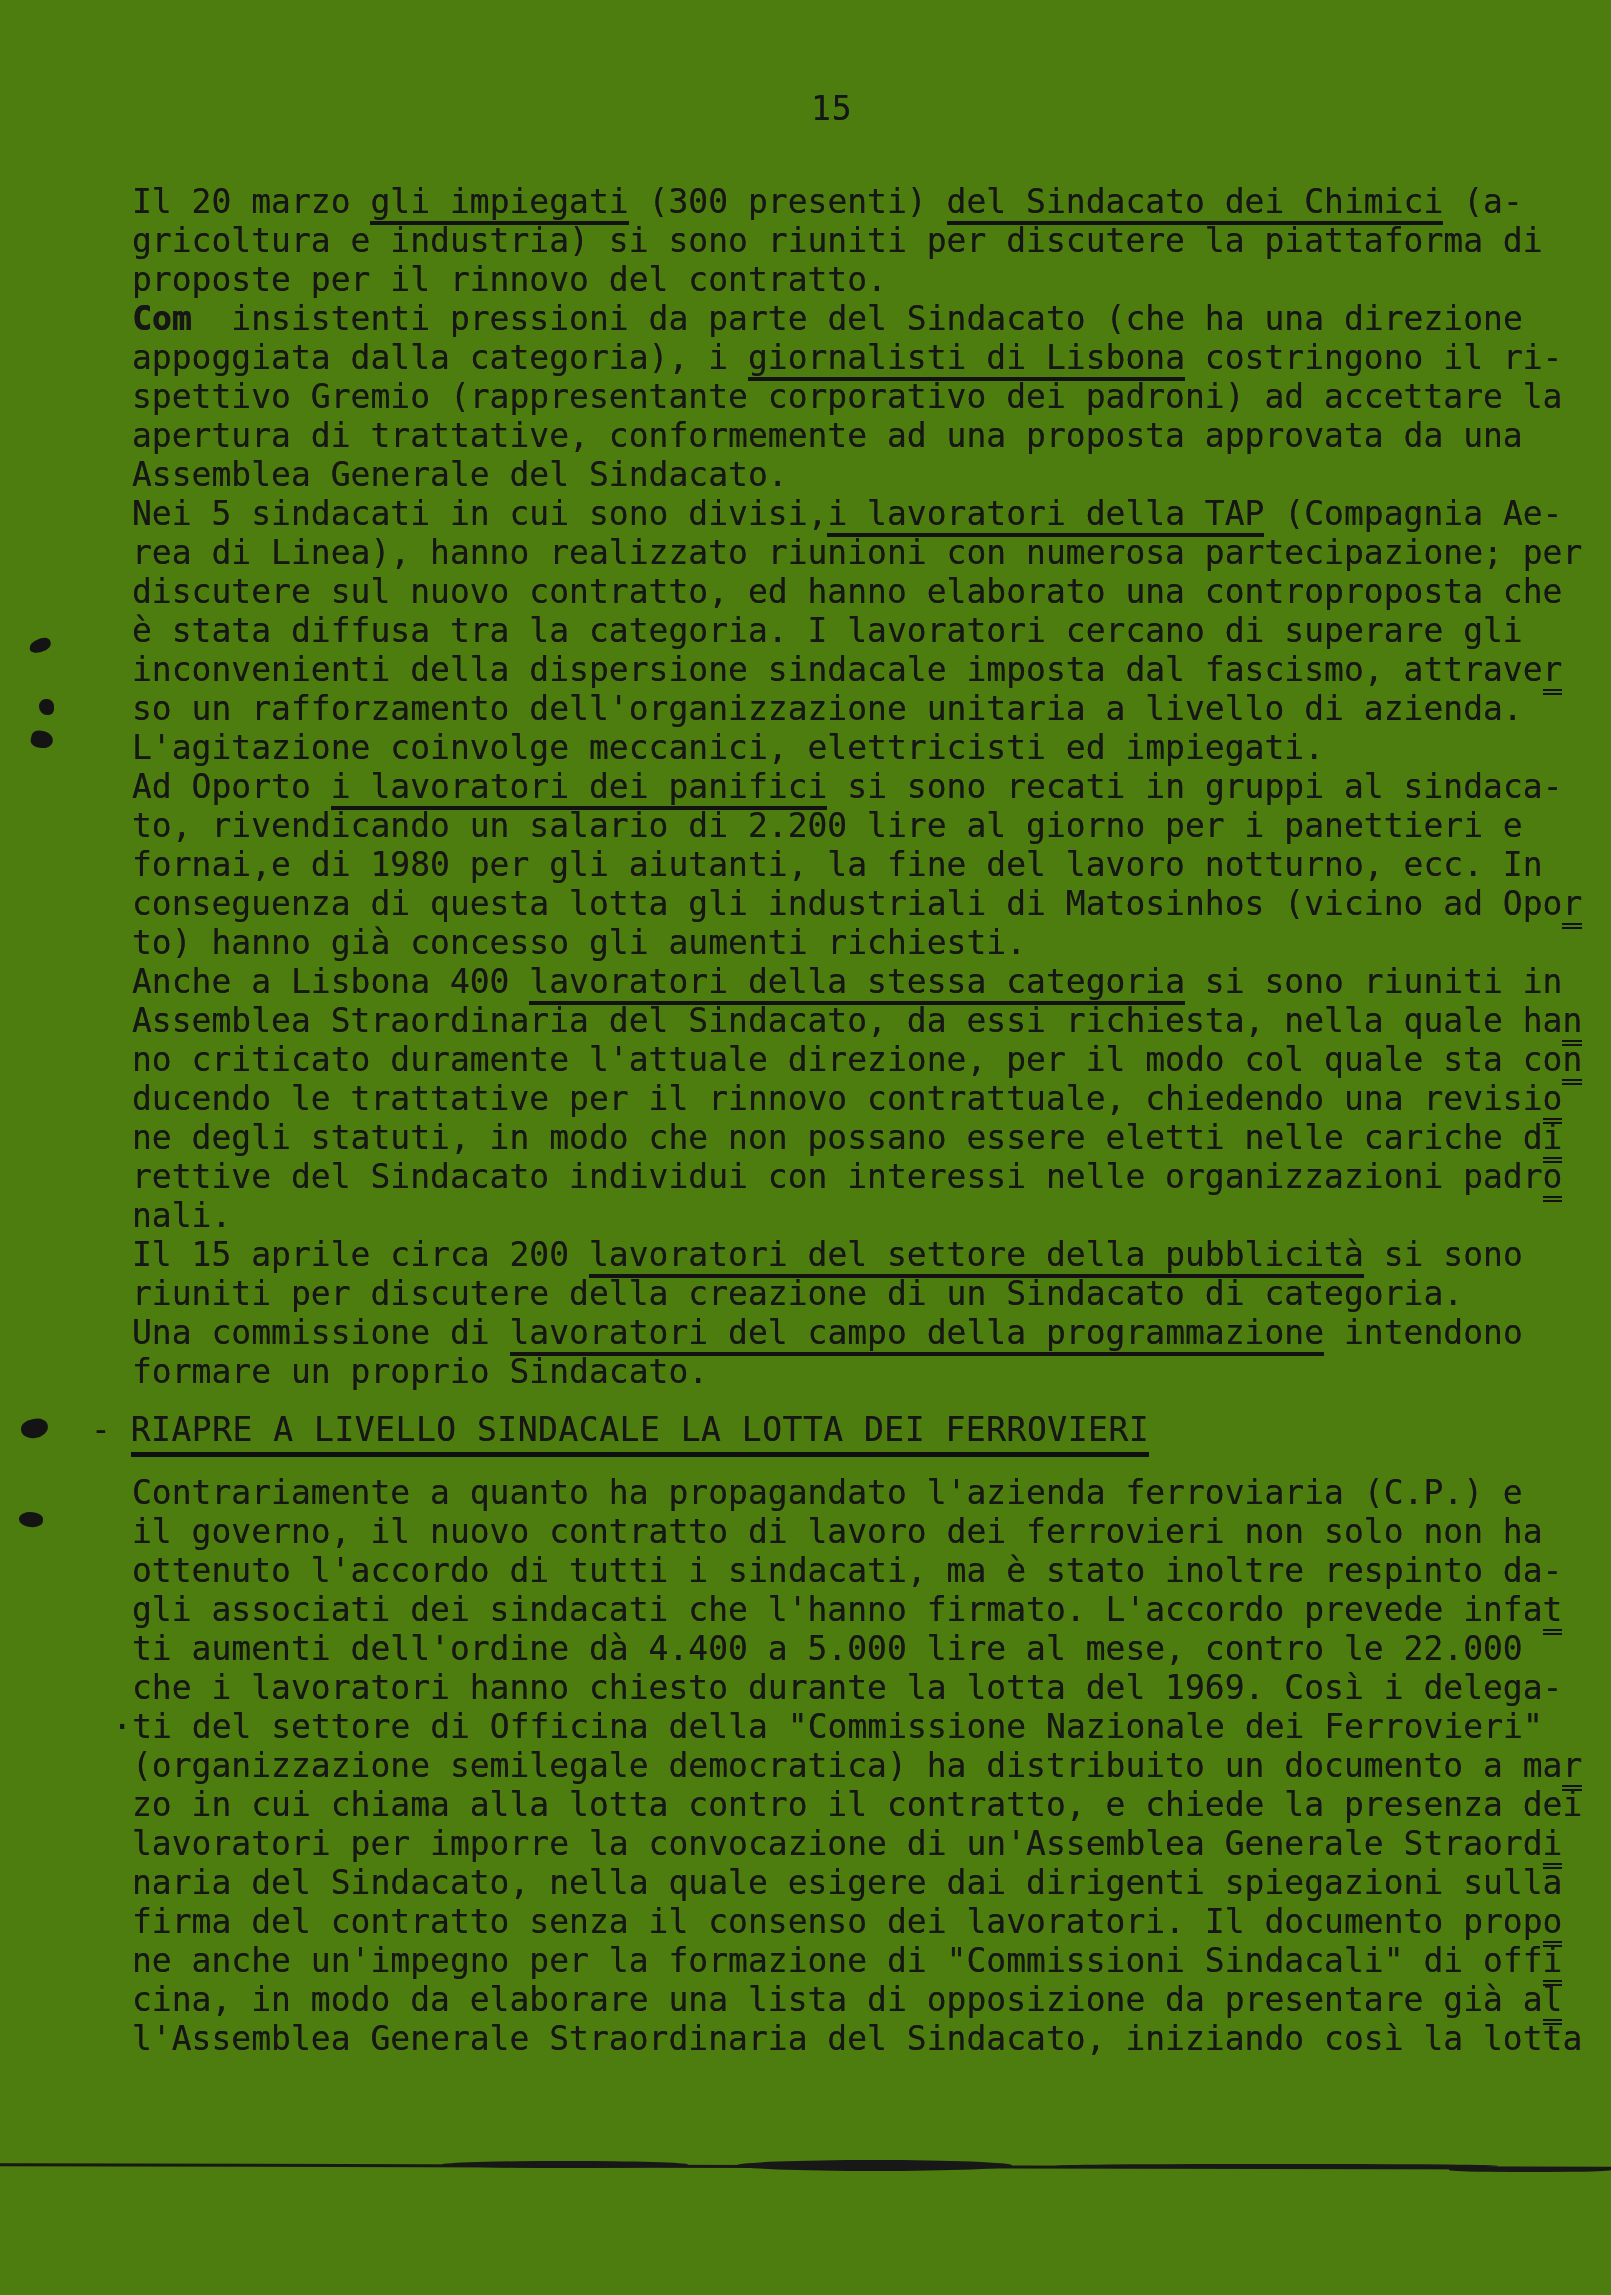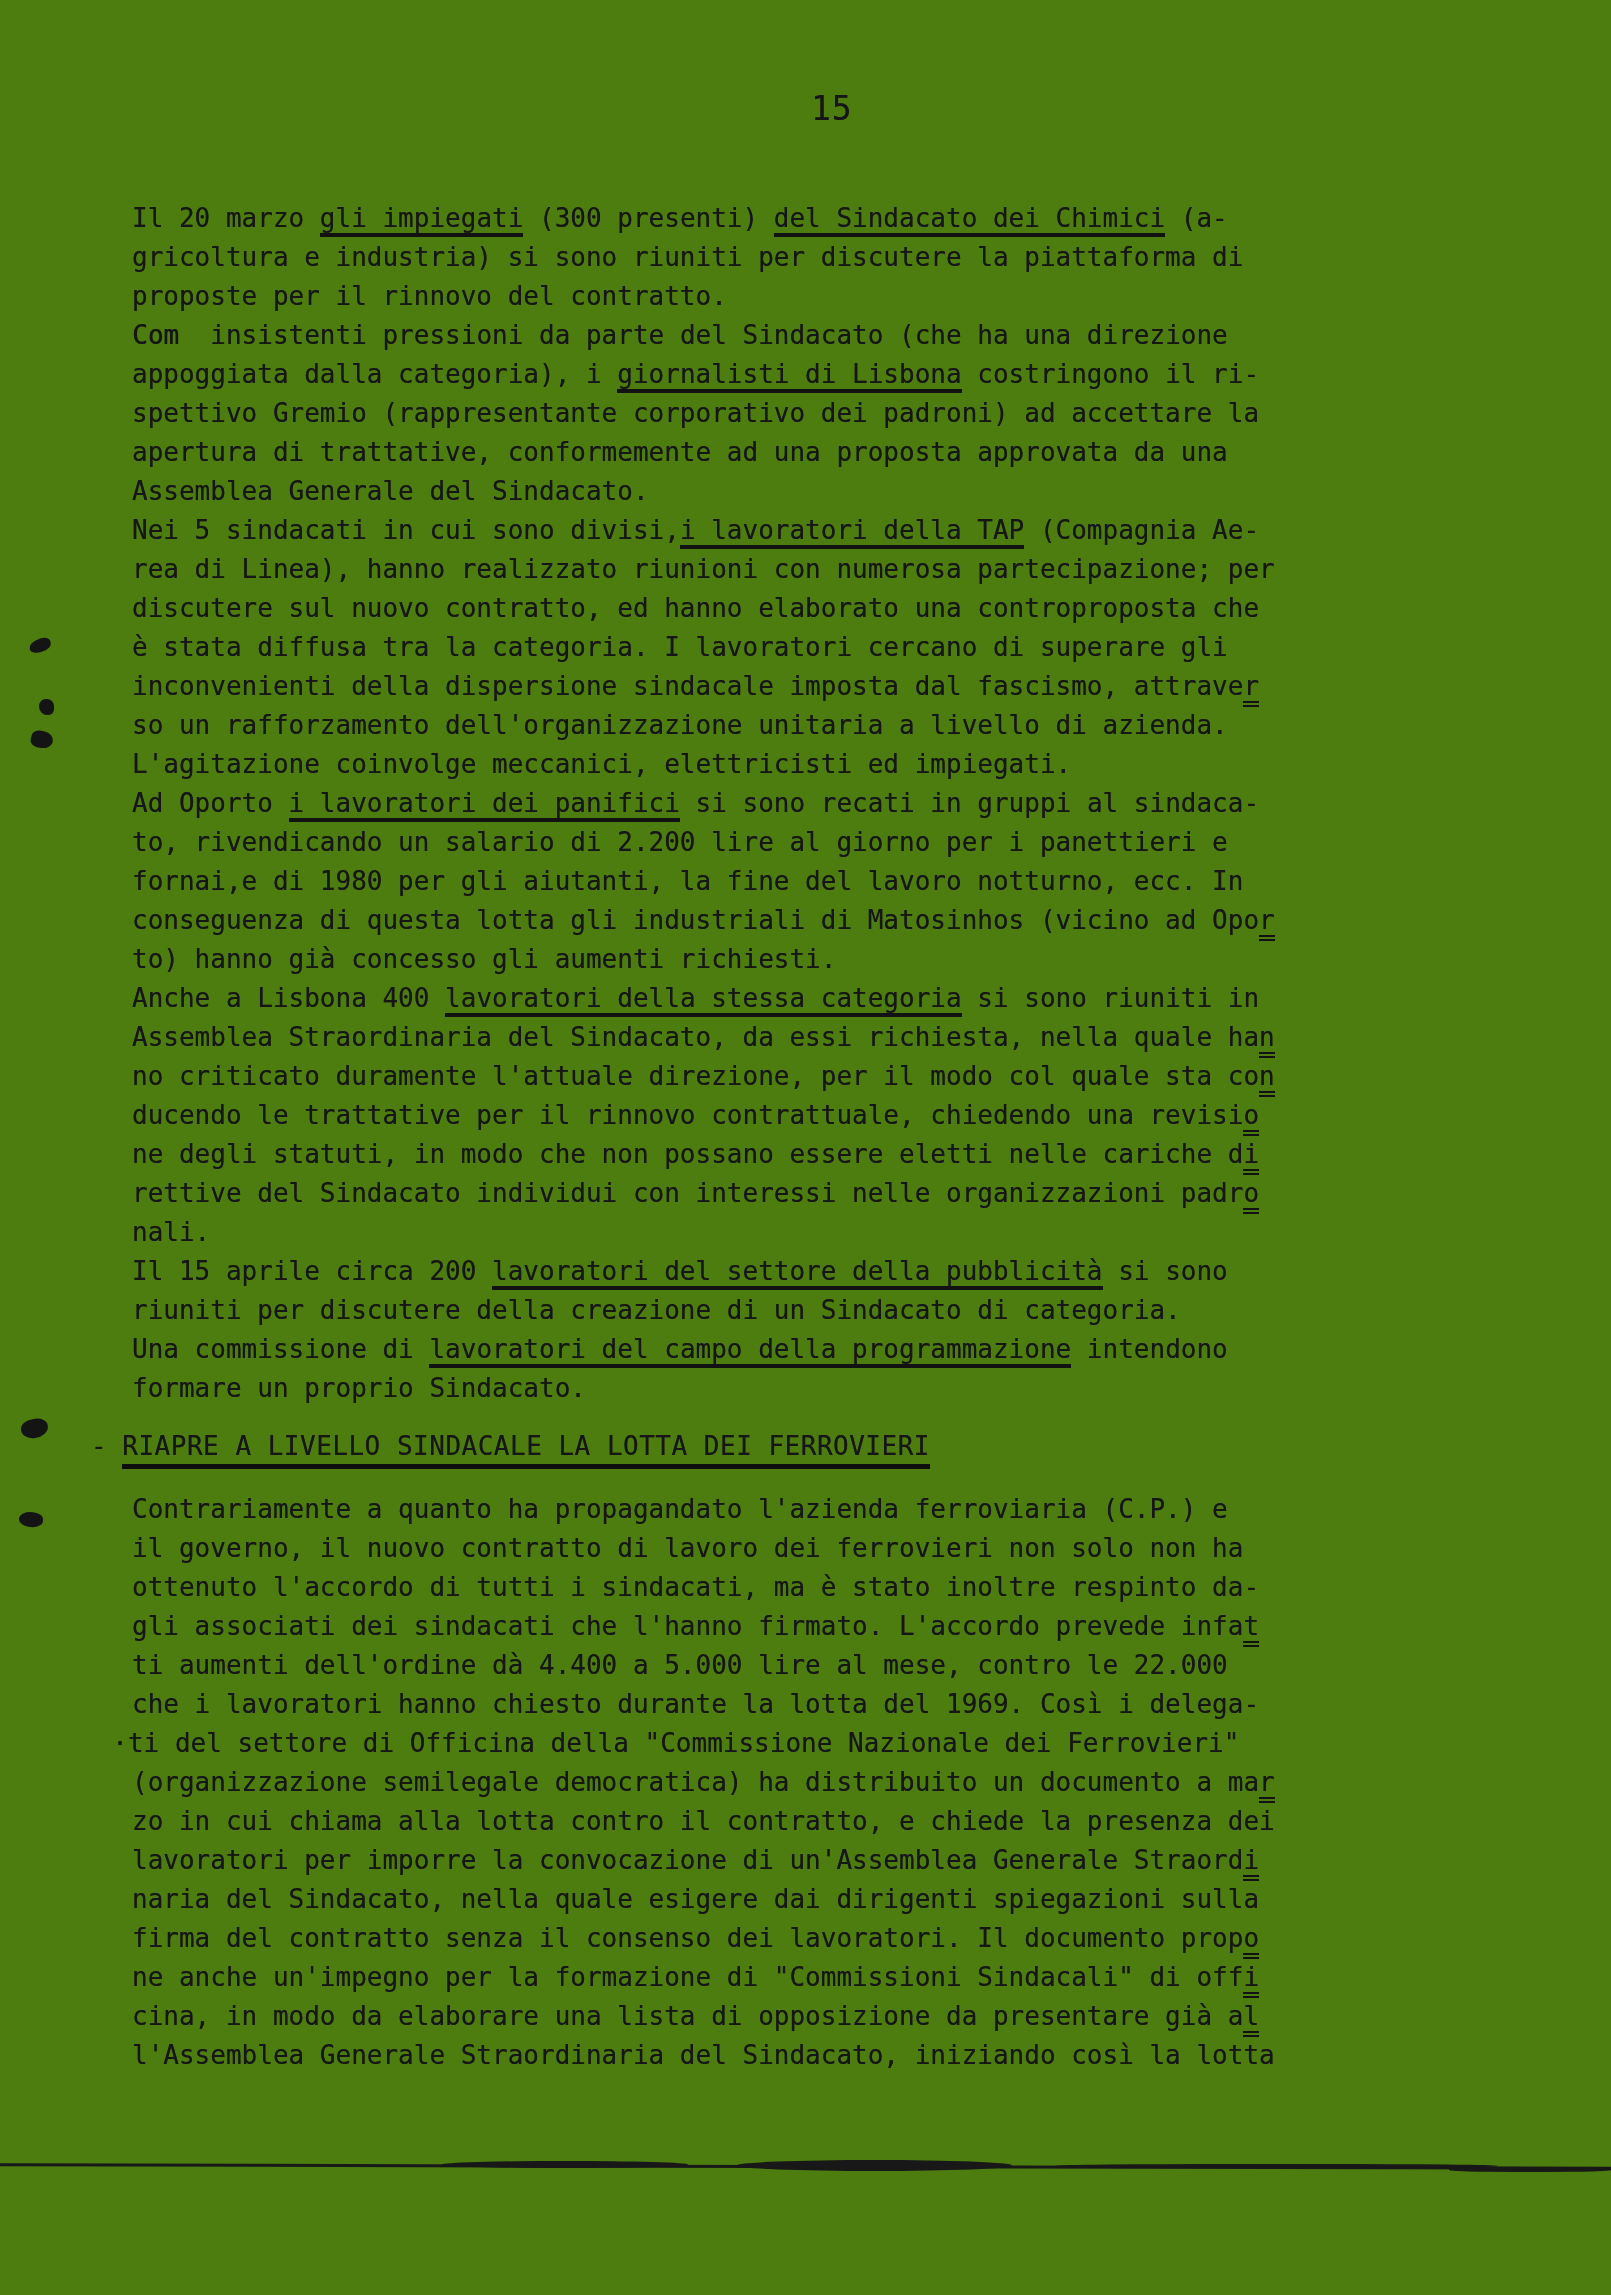--- a/index.html
+++ b/index.html
@@ -13,30 +13,30 @@
     text-shadow:0 0 0.5px rgba(10,10,10,0.55);
   }
   .pageno {
     position:absolute;
     top:89px; left:811px;
     font-size:33px;
     letter-spacing:1px;
   }
   .textblock {
     position:absolute;
-    top:199px; left:132px;
+    top:182px; left:132px;
     width:1479px;
-    font-size:26px;
+    font-size:33px;
     line-height:39px;
     white-space:pre;
   }
   .ln { height:39px; }
   .u  { border-bottom:4.9px solid #121212; }
   .hy { border-bottom:6.9px double #121212; }
-  .b  { font-weight:normal; text-shadow:0.5px 0 0 #161616; }
+  .b  { font-weight:bold; text-shadow:0.5px 0 0 #161616; }
   .hu { font-weight:normal; border-bottom:5.9px solid #0f0f0f; padding-bottom:2.9px; letter-spacing:0.5px; }
   .ink { position:absolute; background:#141414; }
   #ink1 { left:28.5px;  top:639px; width:21.6px; height:12.8px; border-radius:60% 40% 50% 50%; transform:rotate(-18deg); }
   #ink2 { left:39px;  top:699px; width:14.7px; height:15.7px; border-radius:50% 50% 40% 60%; }
   #ink3 { left:31px;  top:731px; width:21.6px; height:16.7px; border-radius:45% 55% 60% 40%; transform:rotate(12deg); }
   #ink4 { left:20.6px;  top:1419px; width:26.5px; height:18.7px; border-radius:50% 45% 55% 50%; transform:rotate(-8deg); }
   #ink5 { left:18.7px;  top:1512px; width:23.6px; height:14.7px; border-radius:55% 45% 50% 50%; transform:rotate(6deg); }
   .streak { position:absolute; background:#181818; }
   #streak1 { left:0px;    top:2165px; width:1612px; height:2.5px;  transform:rotate(0.12deg); }
   #streak2 { left:442px;  top:2161px; width:246px;  height:6.9px; border-radius:50%; }

